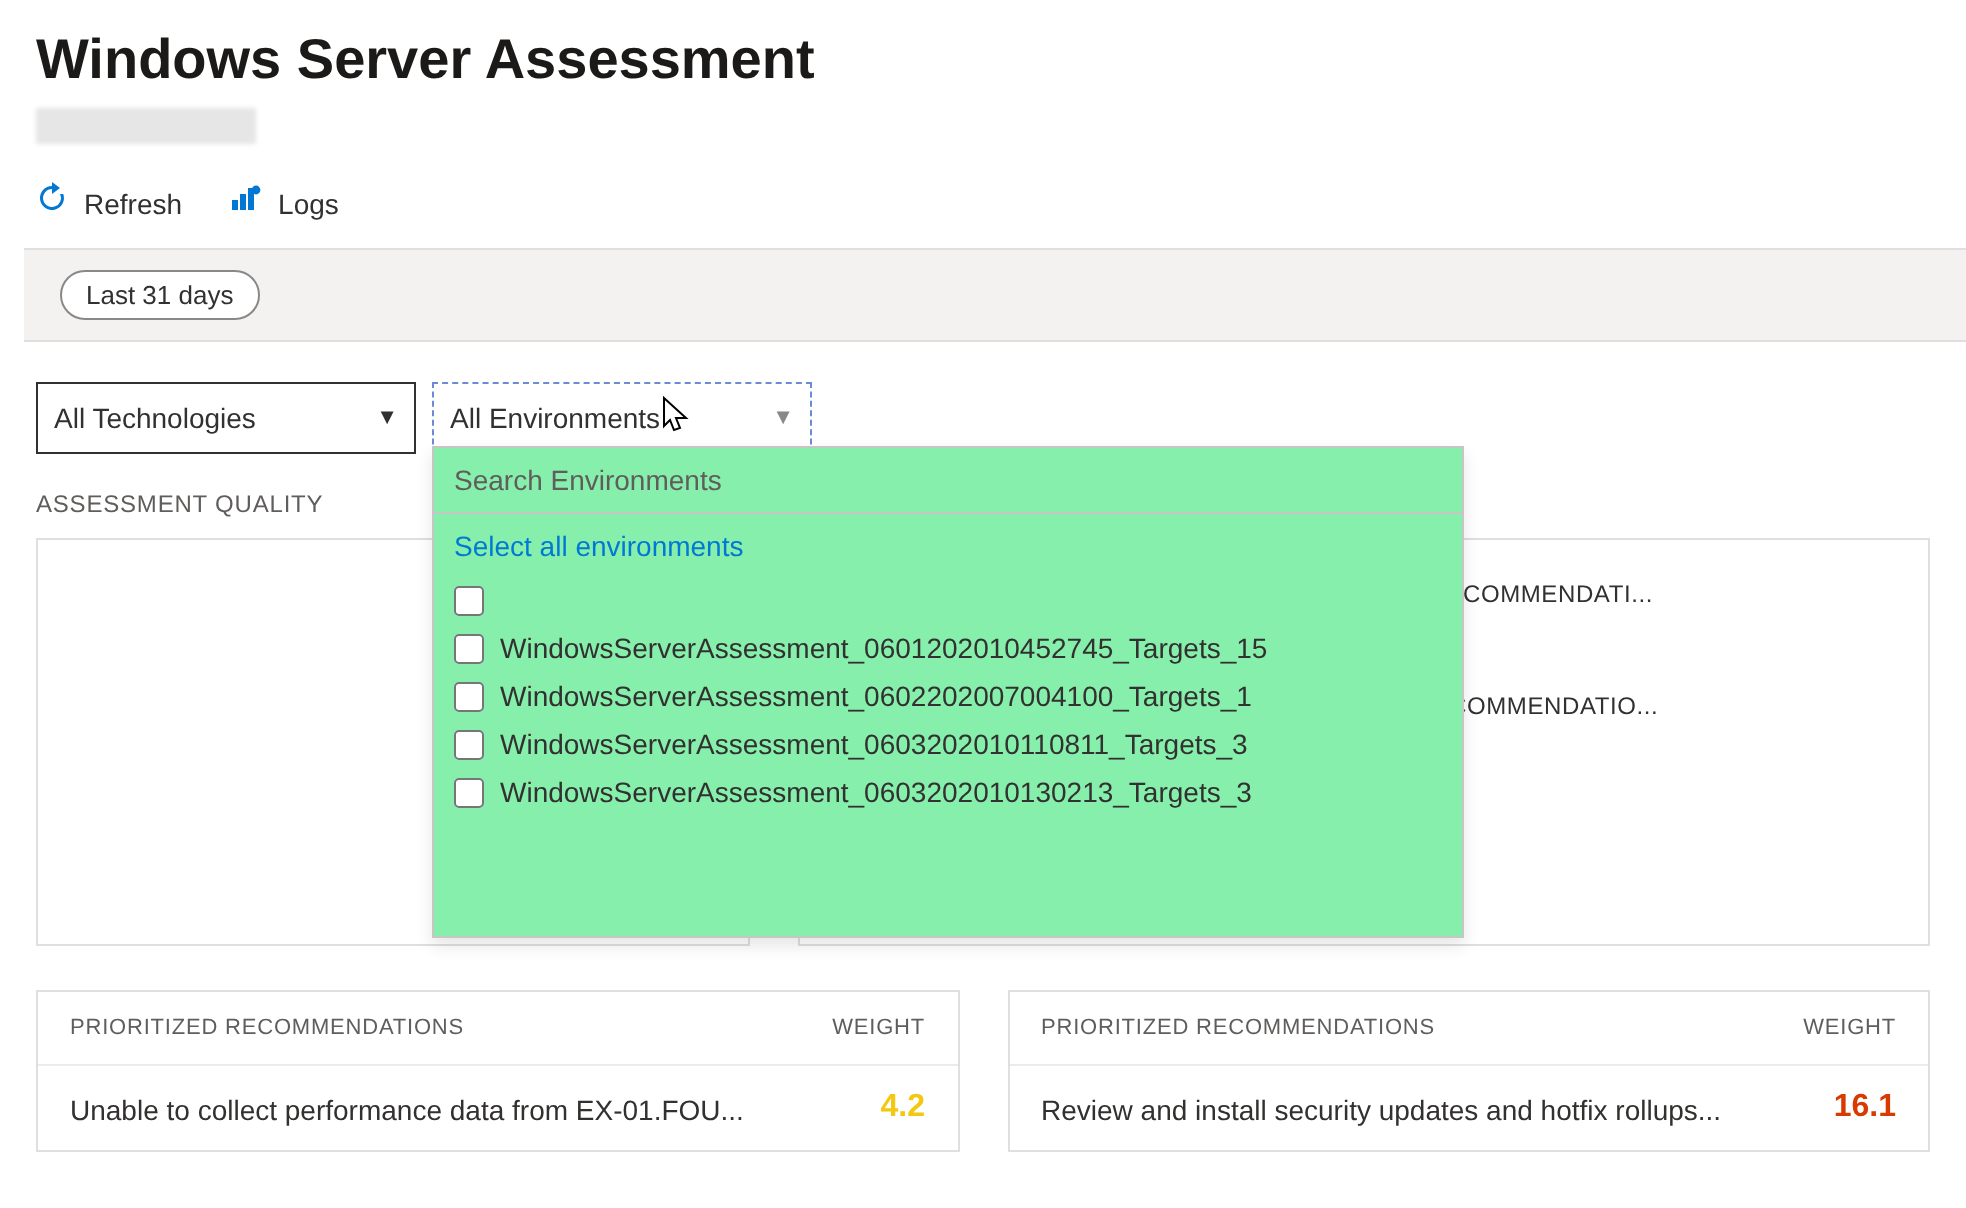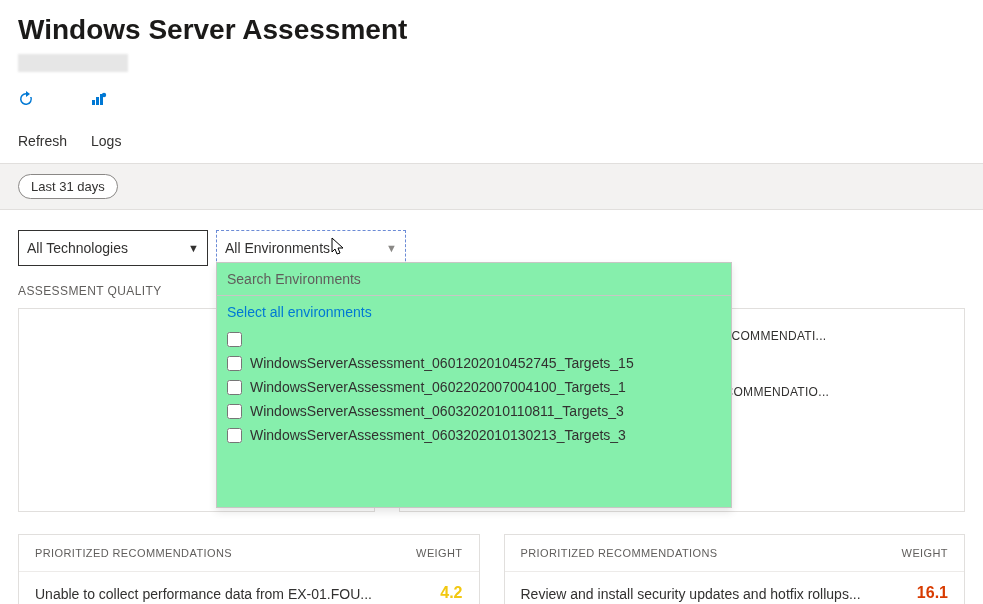--- a/index.html
+++ b/index.html
@@ -26,33 +26,33 @@
       filter: blur(1px);
     }
     .toolbar {
       display: flex;
       gap: 24px;
       padding: 10px 18px 14px;
       align-items: center;
     }
     .toolbar-item {
       display: flex;
-      align-items: flex-start;
-      gap: 23px;
+      align-items: flex-end;
+      gap: 8px;
       cursor: pointer;
       color: #323130;
       font-size: 14px;
-      flex-direction: column;
     }
     .icon-refresh svg, .icon-logs svg { width: 16px; height: 16px; }
     .filterbar {
       background: #f3f2f1;
       padding: 10px 18px;
       border-top: 1px solid #e1dfdd;
       border-bottom: 1px solid #e1dfdd;
+      margin-left: 12px;
     }
     .pill {
       display: inline-block;
       border: 1px solid #8a8886;
       border-radius: 14px;
       padding: 4px 12px;
       font-size: 13px;
       background: #fff;
       cursor: pointer;
     }

